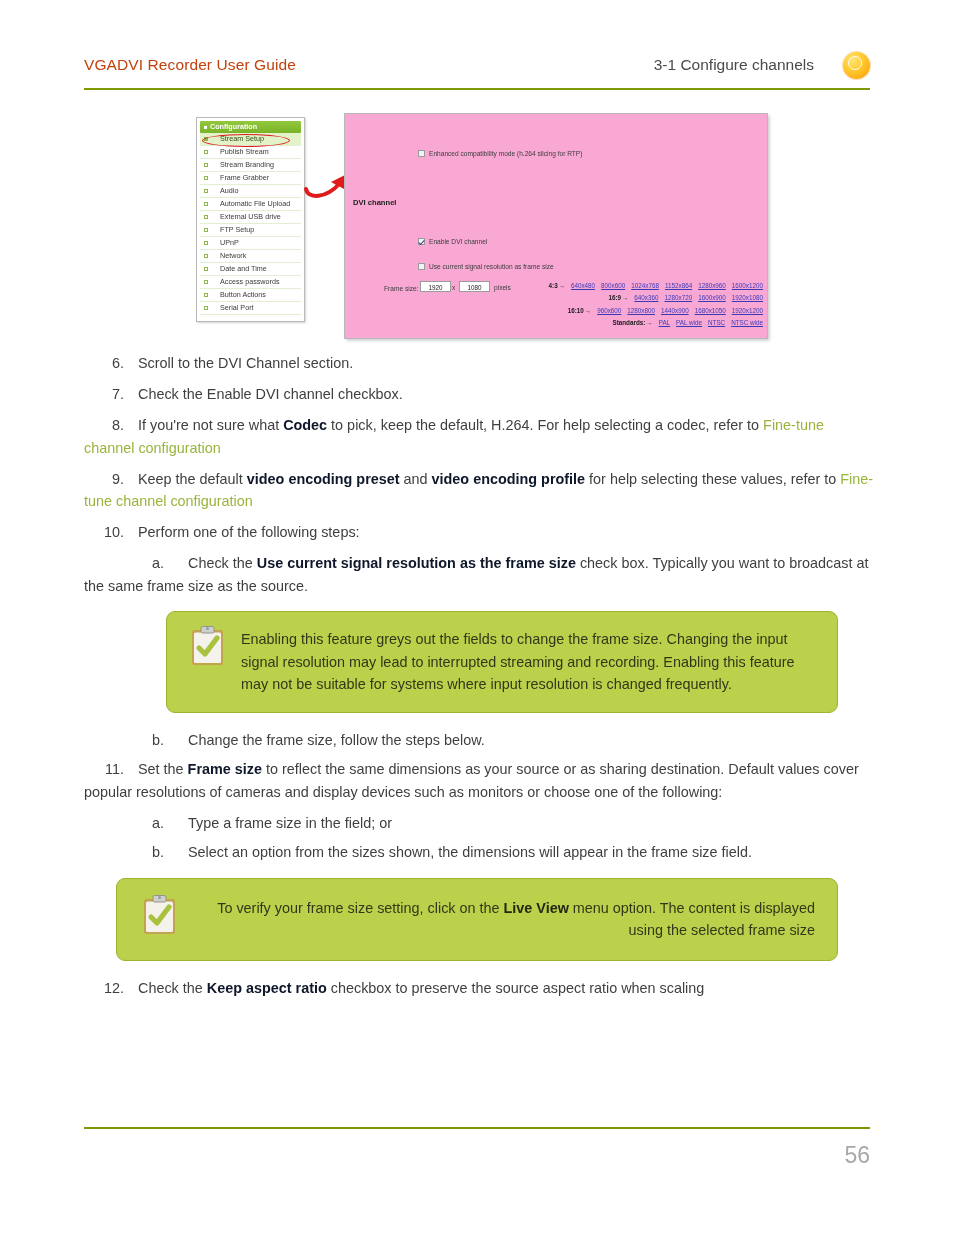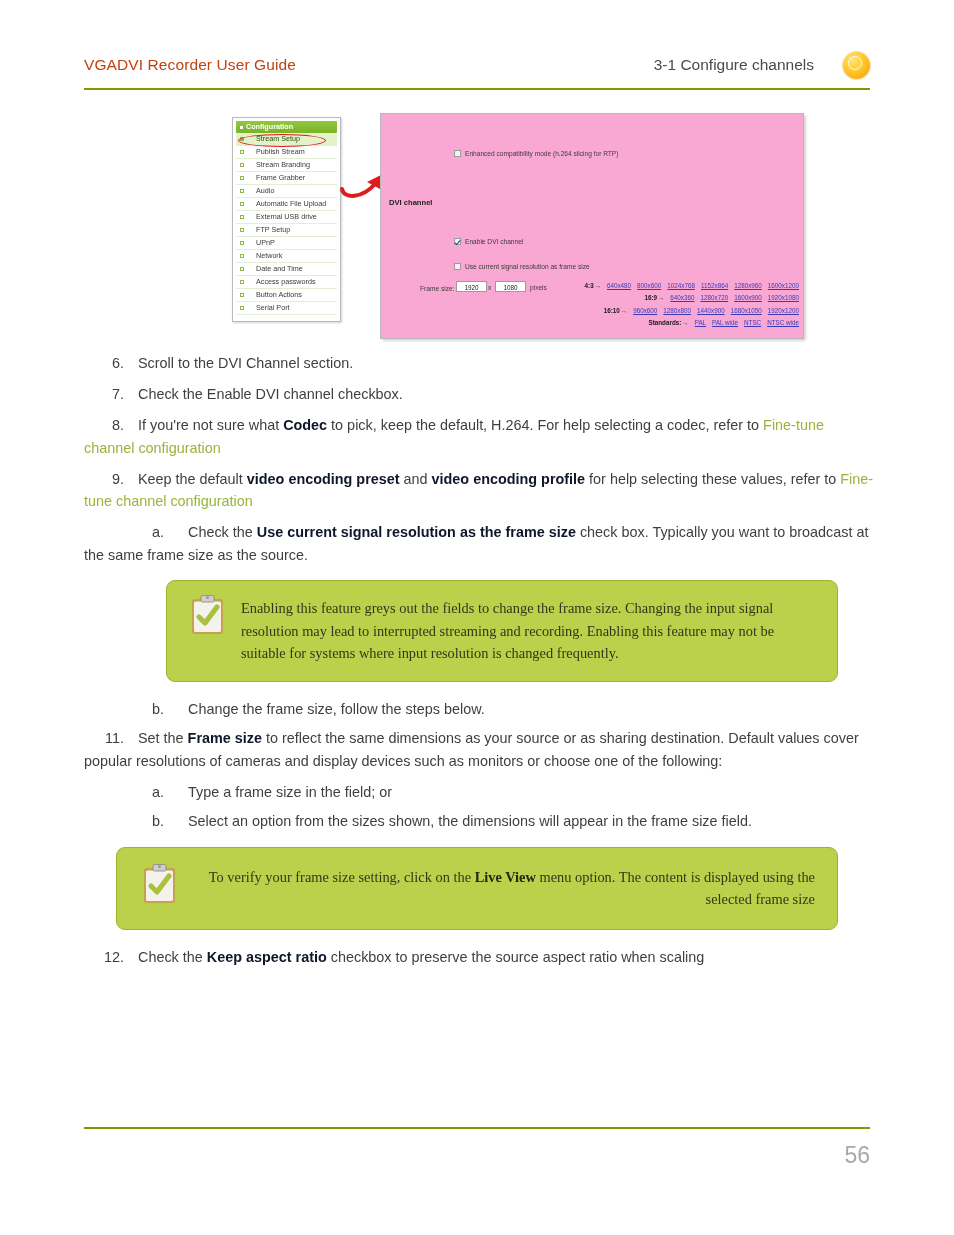--- a/index.html
+++ b/index.html
@@ -69,21 +69,20 @@
     background: #7d9a00;
   }
 
   
   .figure-wrap {
     position: absolute;
     left: 196px;
     top: 113px;
     width: 572px;
     height: 228px;
-    margin-left: 36px;
   }
 
   
   .nav-panel {
     position: absolute;
     left: 0;
     top: 4px;
     width: 109px;
     height: 205px;
     background: #ffffff;
@@ -282,21 +281,20 @@
     background: #bcd14b;
     border: 1px solid #9db32e;
     border-radius: 9px;
     box-sizing: border-box;
     margin: 14px 0 16px 82px;
     width: 672px;
     padding: 16px 22px 16px 74px;
     font-size: 14.4px;
     line-height: 22.5px;
     color: #33371a;
-    font-family: Liberation Serif, serif;
   }
   .note.narrow {
     margin-left: 32px;
     width: 722px;
     padding: 18px 22px 18px 84px;
     text-align: right;
   }
   .note b { color: #242712; }
 
   
@@ -416,20 +414,24 @@
   <div class="li">
     <span class="num">8.</span>
     <span class="txt"><span>If you're not sure what </span><b>Codec</b><span> to pick, keep the default, H.264. For help selecting a codec, refer to </span><a class="glink" href="#" style="text-decoration:none">Fine-tune channel configuration</a></span>
   </div>
 
   <div class="li">
     <span class="num">9.</span>
     <span class="txt"><span>Keep the default </span><b>video encoding preset</b><span> and </span><b>video encoding profile</b><span> for help selecting these values, refer to </span><a class="glink" href="#" style="text-decoration:none">Fine-tune channel configuration</a></span>
   </div>
 
+  <div class="li">
+    <span class="num">10.</span>
+    <span class="txt"><span>Perform one of the following steps:</span></span>
+  </div>
 
   <div class="li sub">
     <span class="num">a.</span>
     <span class="txt"><span>Check the </span><b>Use current signal resolution as the frame size</b><span> check box. Typically you want to broadcast at the same frame size as the source.</span></span>
   </div>
 
   <div class="note">
     <svg class="clip" viewBox="0 0 33 40">
       <rect x="1" y="4" width="31" height="35" rx="2.5" fill="#c3a44e"></rect>
       <rect x="3" y="6.5" width="27" height="30.5" rx="1.5" fill="#f4f2ea"></rect>

